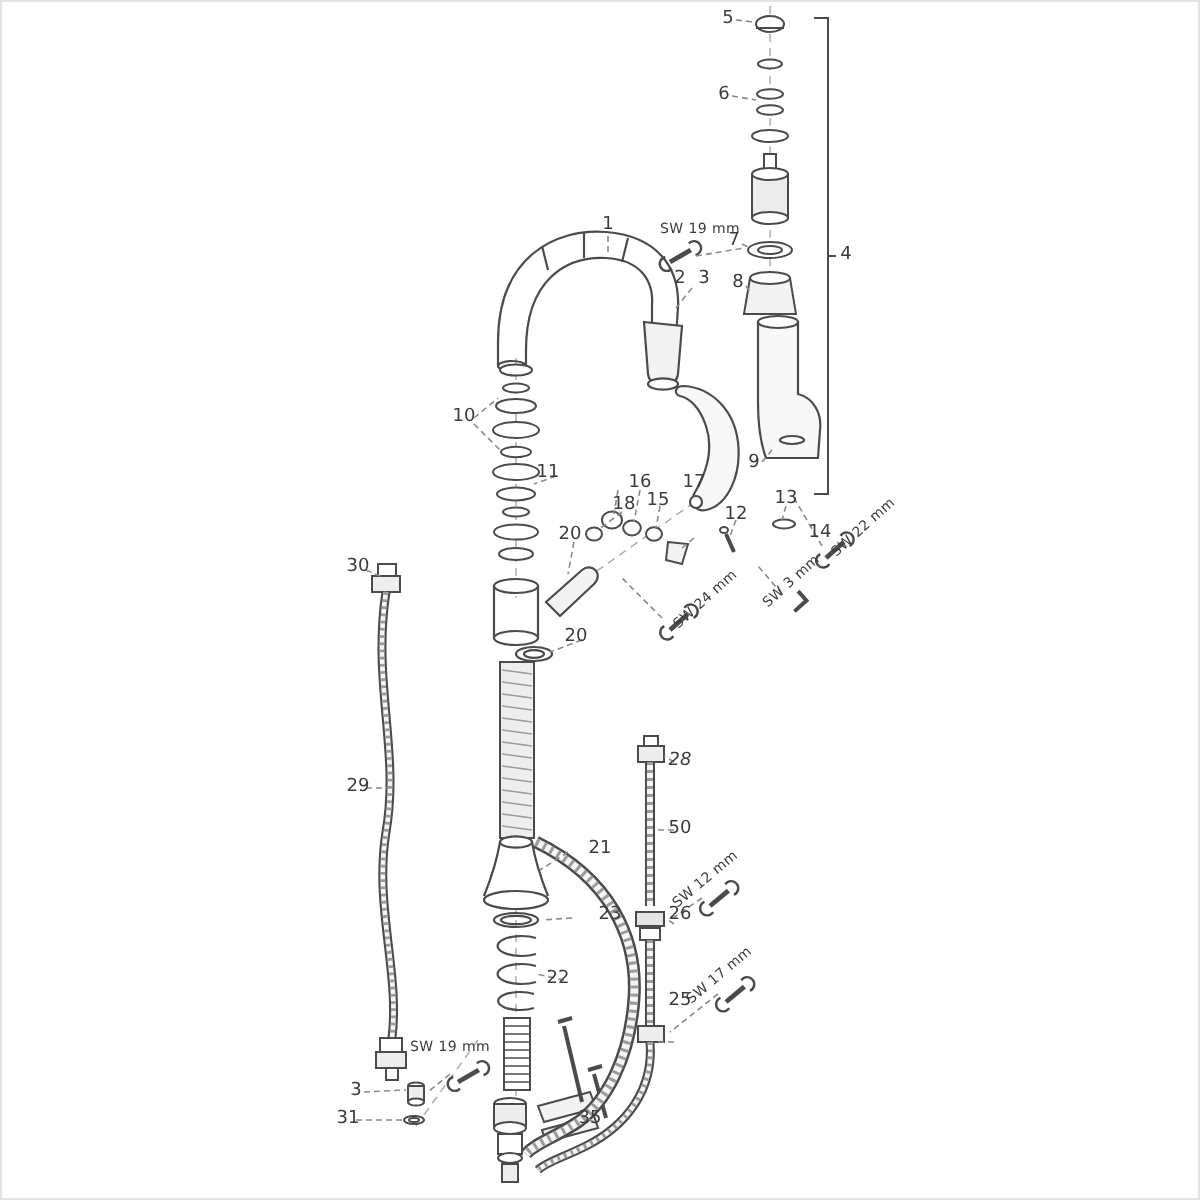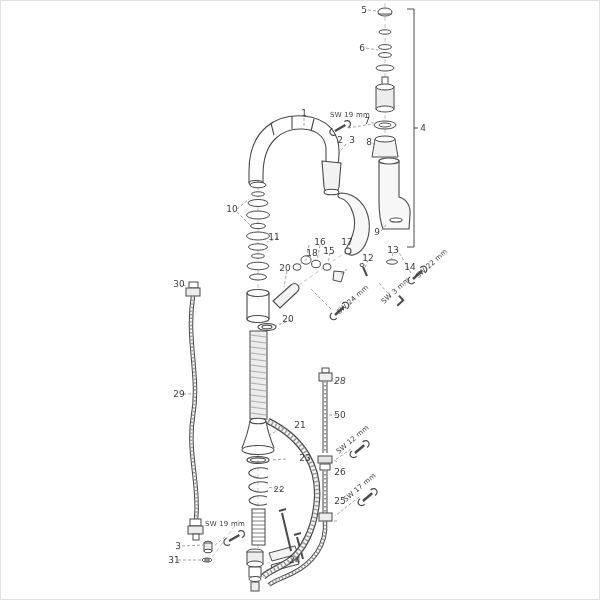--- a/index.html
+++ b/index.html
@@ -268,25 +268,25 @@
       <span class="callout" style="left: 367px; top: 257px;">12</span>
       <span class="callout" style="left: 392px; top: 249px;">13</span>
       <span class="callout" style="left: 361px; top: 266px; margin-left: 48px;">14</span>
       <span class="callout" style="left: 328px; top: 250px;">15</span>
       <span class="callout" style="left: 319px; top: 241px;">16</span>
       <span class="callout" style="left: 307px; top: 241px; margin-left: 39px;">17</span>
       <span class="callout" style="left: 311px; top: 252px;">18</span>
       <span class="callout" style="left: 284px; top: 267px;">20</span>
       <span class="callout" style="left: 287px; top: 318px;">20</span>
       <span class="callout" style="left: 280px; top: 424px; margin-left: 19px;">21</span>
-      <span class="callout" style="left: 278px; top: 489px; font-family: Liberation Mono, monospace;">22</span>
+      <span class="callout" style="left: 278px; top: 489px;">22</span>
       <span class="callout" style="left: 282px; top: 457px; margin-left: 22px;">23</span>
-      <span class="callout" style="left: 294px; top: 559px;">24</span>
+      <span class="callout" style="left: 294px; top: 559px;">35</span>
       <span class="callout" style="left: 339px; top: 500px;">25</span>
-      <span class="callout" style="left: 339px; top: 471px;">26</span>
+      <span class="callout" style="left: 339px; top: 457px;">26</span>
       <span class="callout" style="left: 339px; top: 414px;">50</span>
       <span class="callout" style="left: 339px; top: 380px; font-style: italic;">28</span>
       <span class="callout" style="left: 178px; top: 393px;">29</span>
       <span class="callout" style="left: 178px; top: 283px;">30</span>
       <span class="callout" style="left: 177px; top: 545px;">3</span>
       <span class="callout" style="left: 173px; top: 559px;">31</span>
       <span class="tool-label" style="left: 349px; top: 114px; transform: translate(-50%, -50%) rotate(0deg);">SW 19 mm</span>
       <span class="tool-label" style="left: 431px; top: 263px; transform: translate(-50%, -50%) rotate(-42deg);">SW 22 mm</span>
       <span class="tool-label" style="left: 352px; top: 299px; transform: translate(-50%, -50%) rotate(-42deg);">SW 24 mm</span>
       <span class="tool-label" style="left: 395px; top: 290px; transform: translate(-50%, -50%) rotate(-42deg);">SW 3 mm</span>

